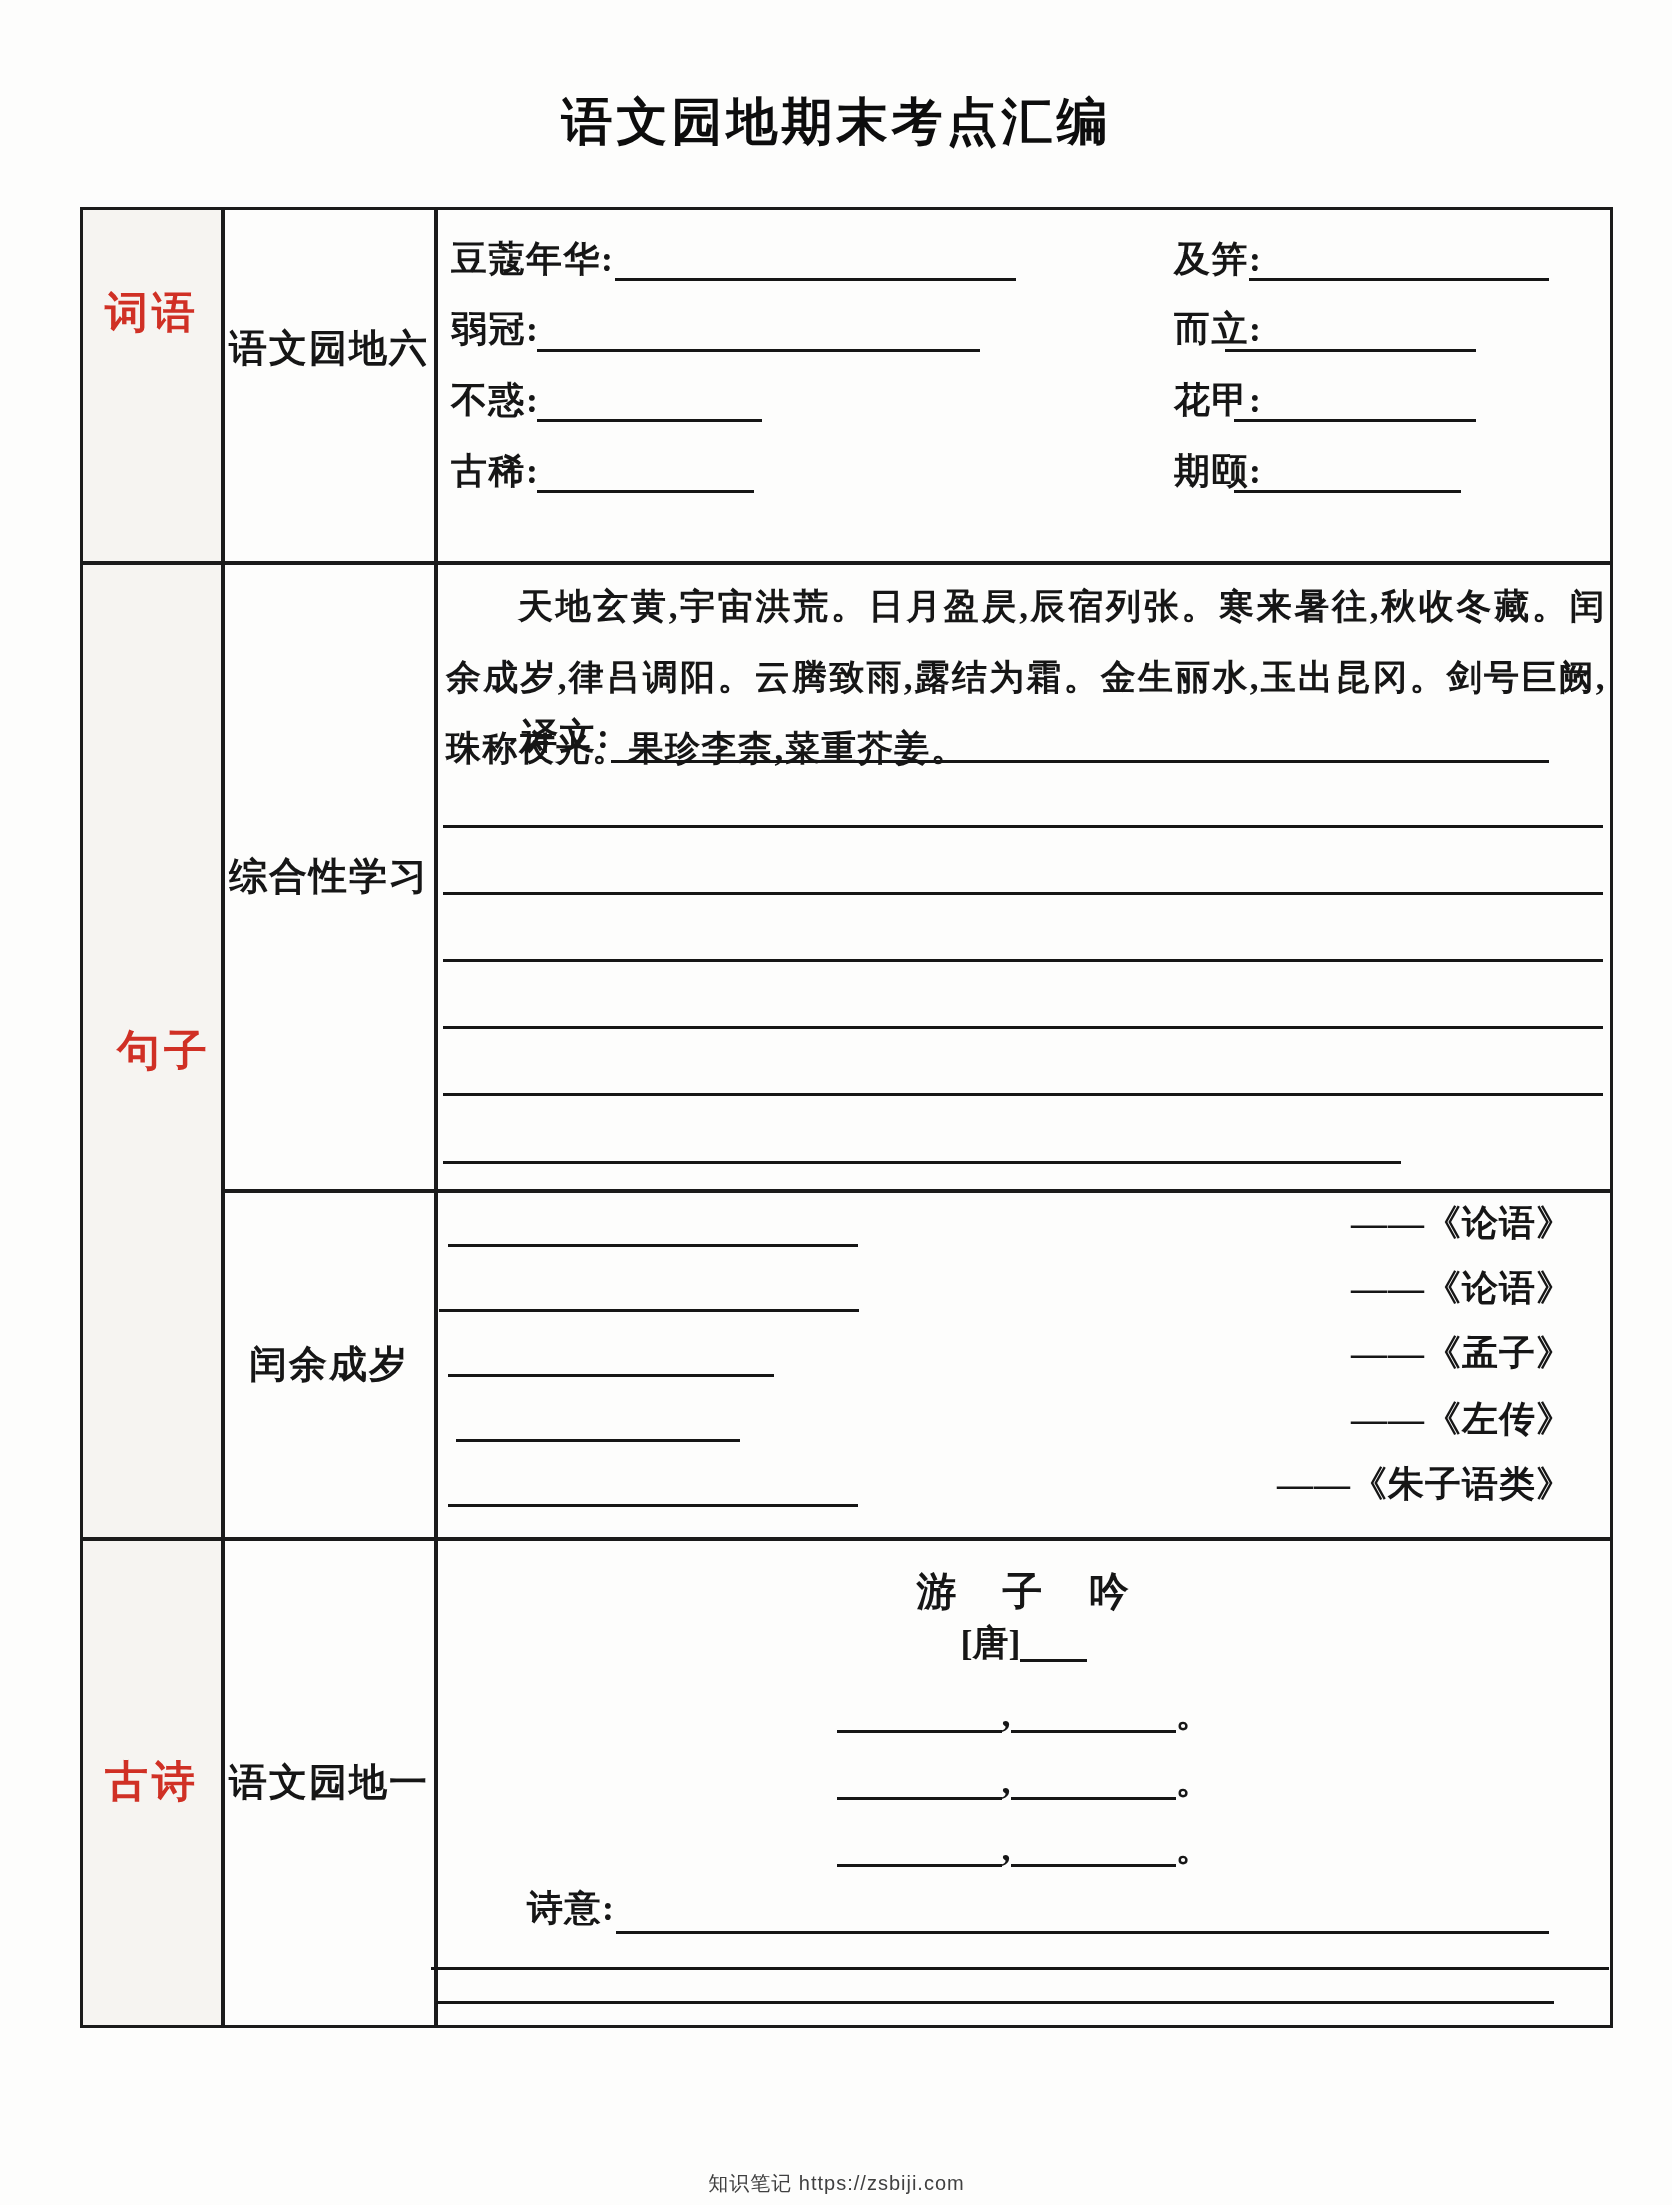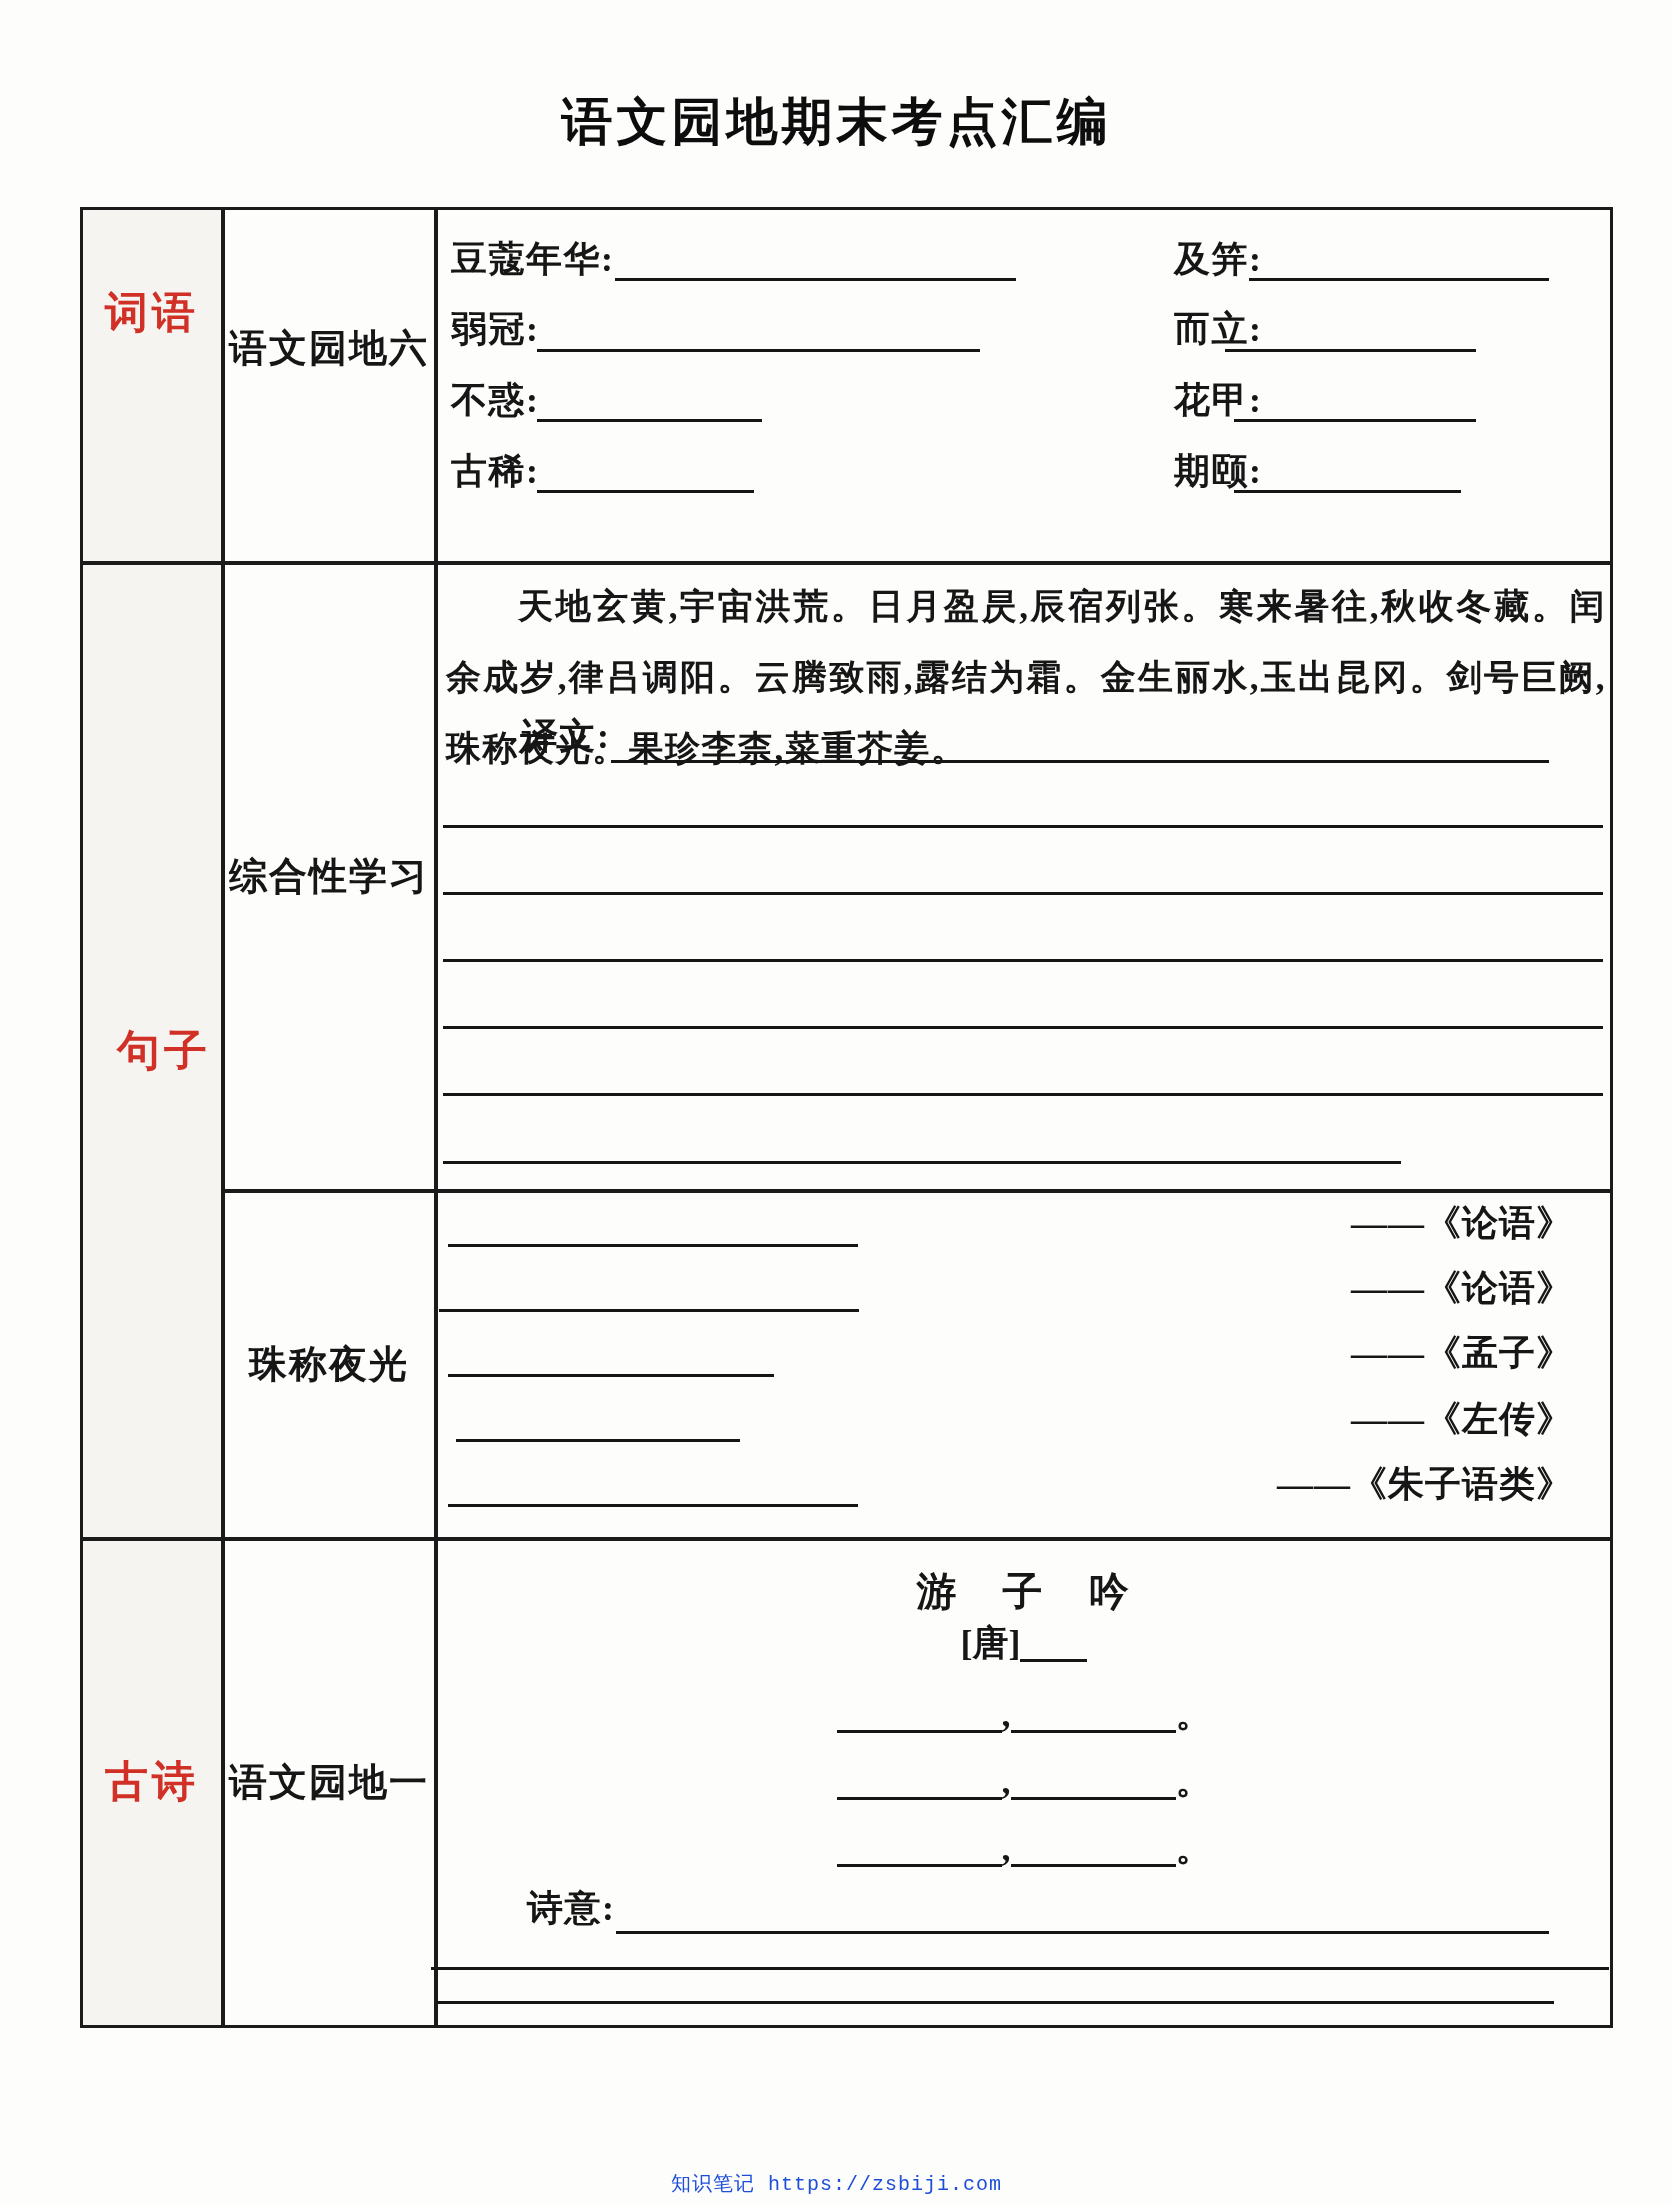--- a/index.html
+++ b/index.html
@@ -20,22 +20,22 @@
        font-weight:600;letter-spacing:1.5px;white-space:nowrap;}
   .bl{position:absolute;height:0;border-bottom:3.5px solid #161616;}
   .passage{position:absolute;left:363px;top:361px;width:1160px;font-size:35px;
            letter-spacing:1.5px;line-height:71px;font-weight:600;text-align:justify;
            text-indent:72px;word-break:break-all;font-family:Liberation Serif, serif;}
   .crow{position:absolute;left:355px;width:1172px;text-align:center;white-space:nowrap;}
   .iblank{display:inline-block;height:35px;border-bottom:3.5px solid #161616;vertical-align:-7.4px;}
   .src{position:absolute;right:37px;height:49px;line-height:49px;font-size:36px;
        font-weight:600;letter-spacing:1px;white-space:nowrap;}
   .footer{position:absolute;left:0;top:2170px;width:100%;text-align:center;
-          font-family:Liberation Mono, monospace;
-          font-size:20px;color:#1d4ed8;letter-spacing:1px;}
+          font-family:Liberation Sans, sans-serif;
+          font-size:20px;color:#404040;letter-spacing:1px;}
 </style>
 </head>
 <body>
 
 <div class="page">
 
   <div class="title">语文园地期末考点汇编</div>
 
   <div class="tbl">
     <div class="colbg"></div>
@@ -84,21 +84,21 @@
     <div class="bl" style="left:528px;top:550px;width:938px;"></div>
 
     <div class="bl" style="left:360px;top:615px;width:1160px;"></div>
     <div class="bl" style="left:360px;top:682px;width:1160px;"></div>
     <div class="bl" style="left:360px;top:749px;width:1160px;"></div>
     <div class="bl" style="left:360px;top:816px;width:1160px;"></div>
     <div class="bl" style="left:360px;top:883px;width:1160px;"></div>
     <div class="bl" style="left:360px;top:951px;width:958px;"></div>
 
     <div class="cell" style="left:141px;top:982px;width:210px;height:345px;">
-      <span class="unit">珠称夜光</span>
+      <span class="unit">闰余成岁</span>
     </div>
 
     <div class="bl" style="left:365px;top:1034px;width:410px;"></div>
     <div class="bl" style="left:356px;top:1099px;width:420px;"></div>
     <div class="bl" style="left:365px;top:1164px;width:326px;"></div>
     <div class="bl" style="left:373px;top:1229px;width:284px;"></div>
     <div class="bl" style="left:365px;top:1294px;width:410px;"></div>
 
     <div class="src" style="top:989px;">——《论语》</div>
     <div class="src" style="top:1054px;">——《论语》</div>

